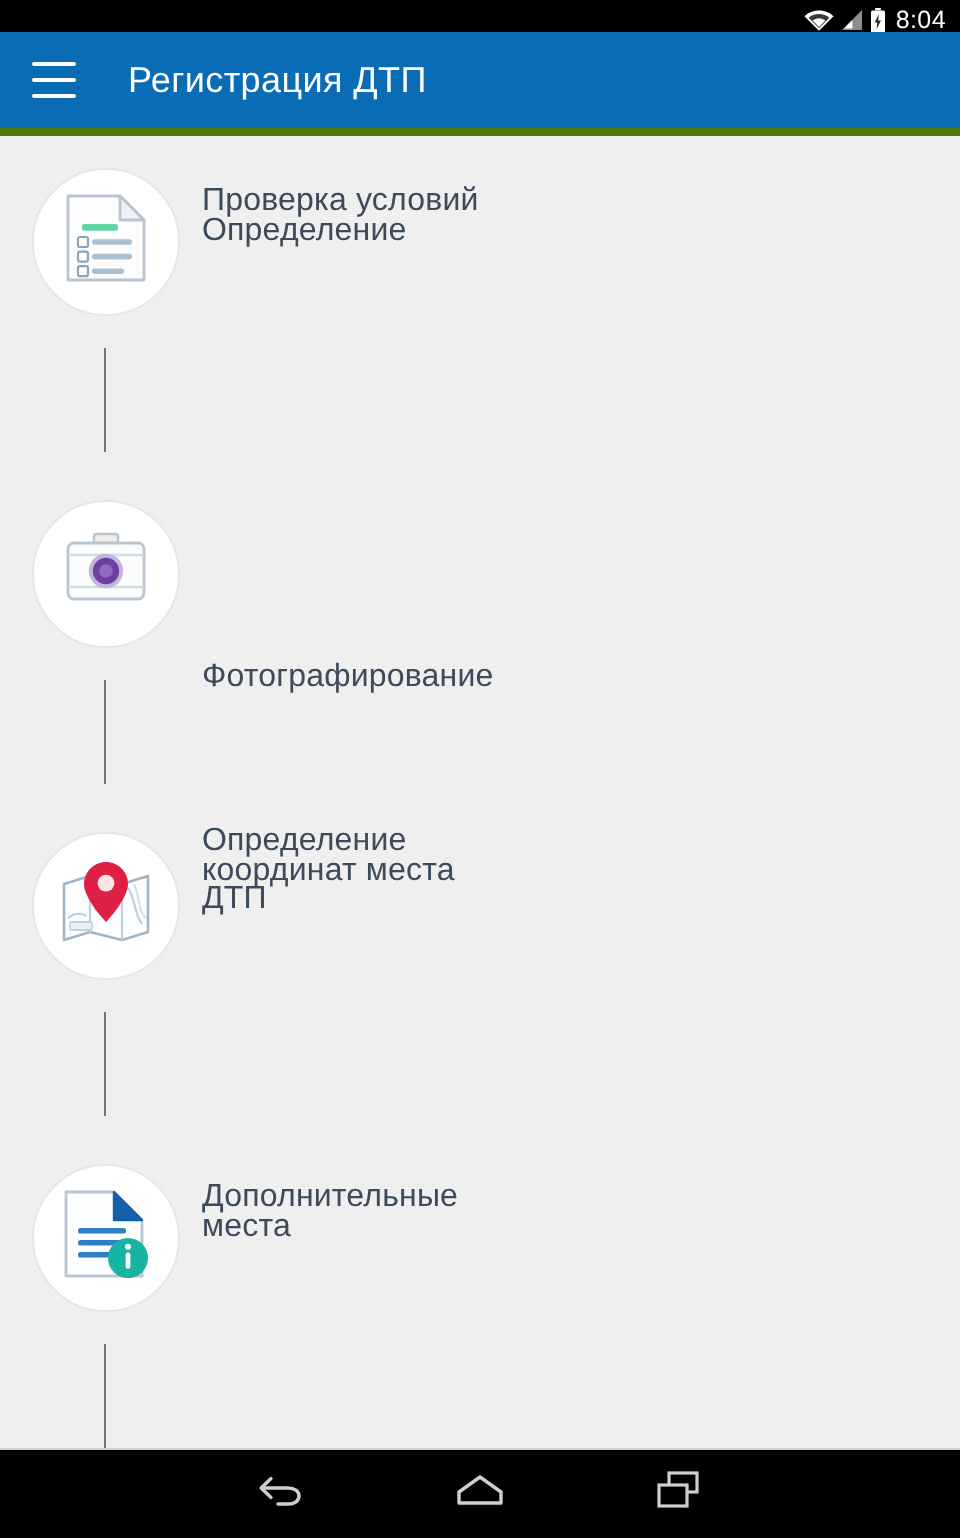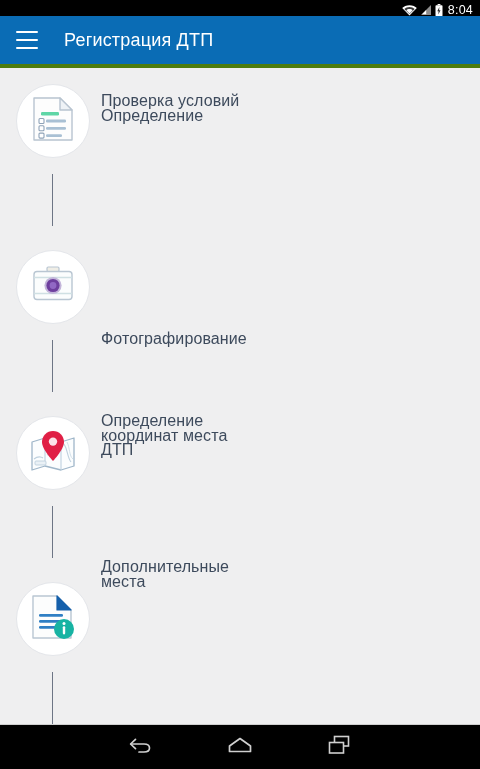--- a/index.html
+++ b/index.html
@@ -266,21 +266,21 @@
             <path d="M27 3 L27 17 L41 17 Z" fill="#1560ab" stroke="#1560ab" stroke-width="1.2" stroke-linejoin="round"></path>
             <rect x="9" y="21" width="24" height="2.8" rx="1.3" fill="#2f7fc4"></rect>
             <rect x="9" y="27" width="24" height="2.8" rx="1.3" fill="#2f7fc4"></rect>
             <rect x="9" y="33" width="18" height="2.8" rx="1.3" fill="#2f7fc4"></rect>
             <circle cx="34" cy="36" r="10" fill="#17b3a3"></circle>
             <circle cx="34" cy="30.4" r="1.5" fill="#ffffff"></circle>
             <rect x="32.8" y="33.2" width="2.4" height="8.2" rx="1.1" fill="#ffffff"></rect>
           </svg>
         </span>
       </div>
-      <div class="step-label" style="top:492px;">
+      <div class="step-label" style="top:524px;">
         <span class="ln">Дополнительные</span>
         <span class="ln">места</span>
       </div>
     </div>
 
   </div>
 
   <div id="nav-divider"></div>
   <div id="nav-bar">
     <div class="nav-btn">

